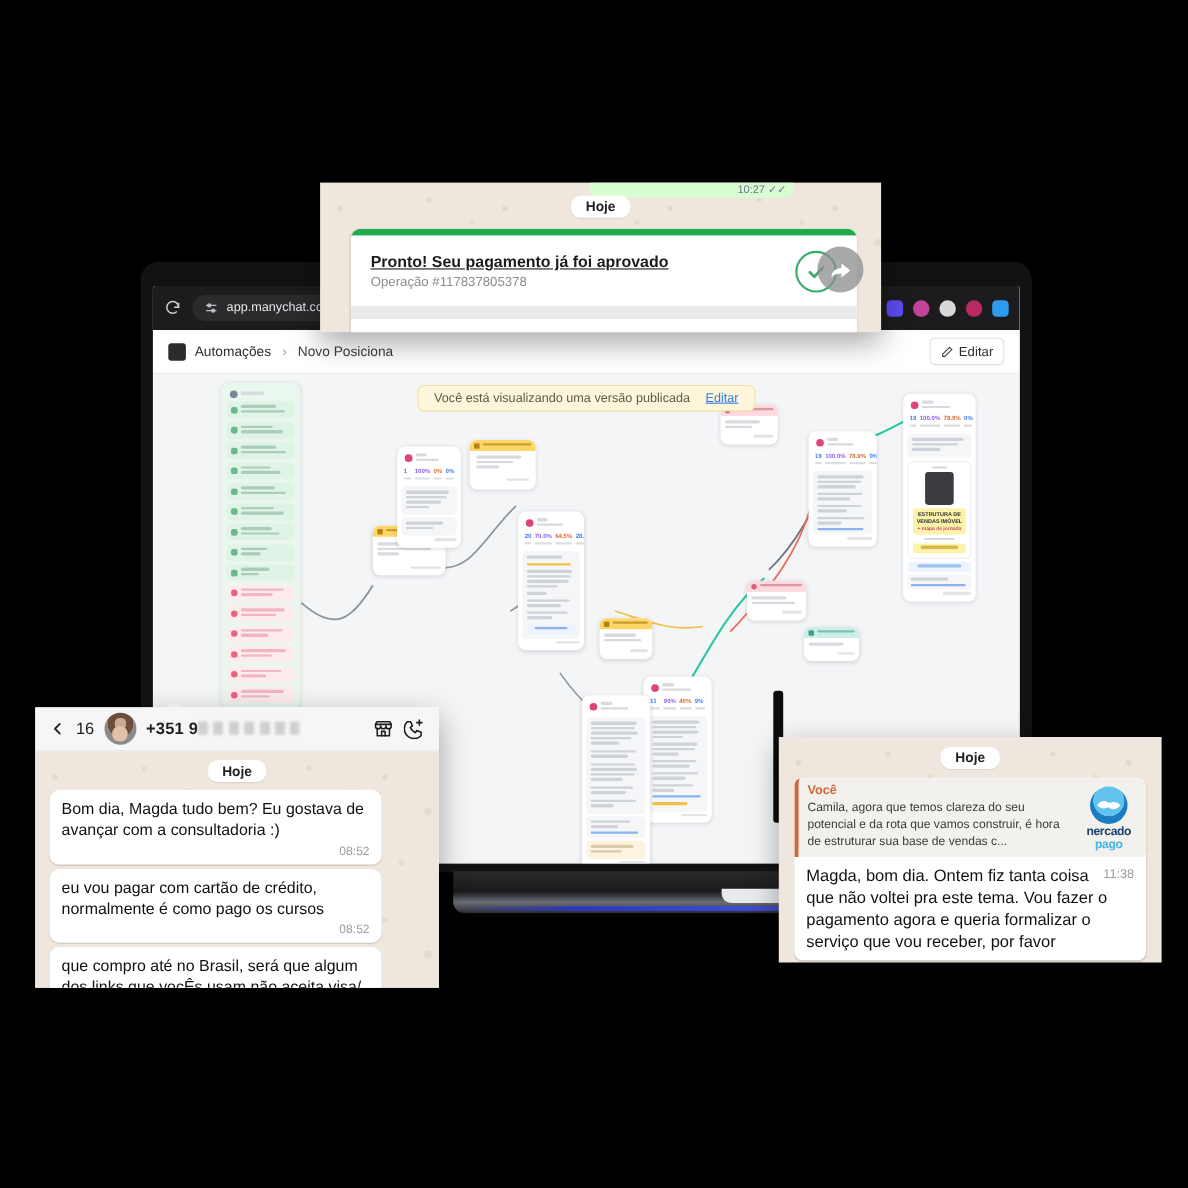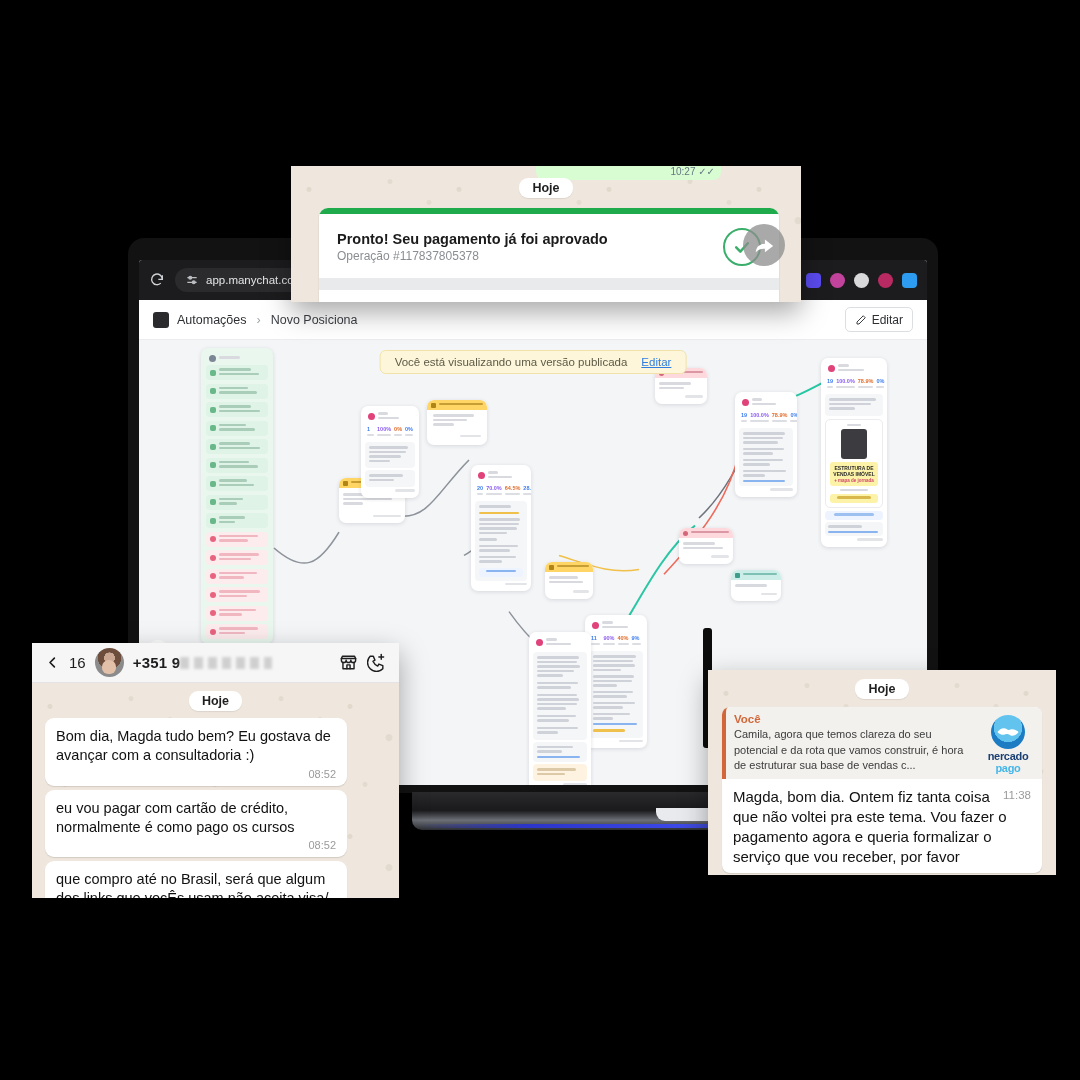--- a/index.html
+++ b/index.html
@@ -178,21 +178,21 @@
     font-size: 10px; color: #667781; text-align: right; padding-right: 6px;
   }
   #card-top .daypill-wrap { text-align: center; padding-top: 12px; position: relative; z-index: 4; }
   .paycard {
     background: #fff; border-radius: 9px; margin: 10px 22px 0 28px;
     box-shadow: 0 1px 2px rgba(0,0,0,.14); overflow: hidden; position: relative; z-index: 4;
   }
   .paycard-top { height: 6px; background: #1faa4b; }
   .paycard-body { display: flex; align-items: center; padding: 14px 18px 12px; gap: 12px; }
   .paycard-texts { flex: 1; }
-  .paycard-title { font-size: 14.5px; font-weight: bold; color: #1b1b1b; }
+  .paycard-title { font-size: 14.5px; font-weight: bold; color: #1b1b1b; text-decoration: underline; }
   .paycard-sub { font-size: 12px; color: #8a8d92; margin-top: 2px; }
   .check-circle {
     width: 38px; height: 38px; border-radius: 50%; border: 2px solid #3aae6a;
     display: flex; align-items: center; justify-content: center; flex: none;
   }
   .paycard-divider { height: 12px; background: #e9eaec; }
   .paycard-foot { display: flex; align-items: flex-start; padding: 10px 18px 12px; font-weight: bold; }
   .feito { font-size: 21px; color: #1b1b1b; flex: 1; }
   .feito-time { font-size: 13px; color: #8b8e93; }
   .fwd-btn {

